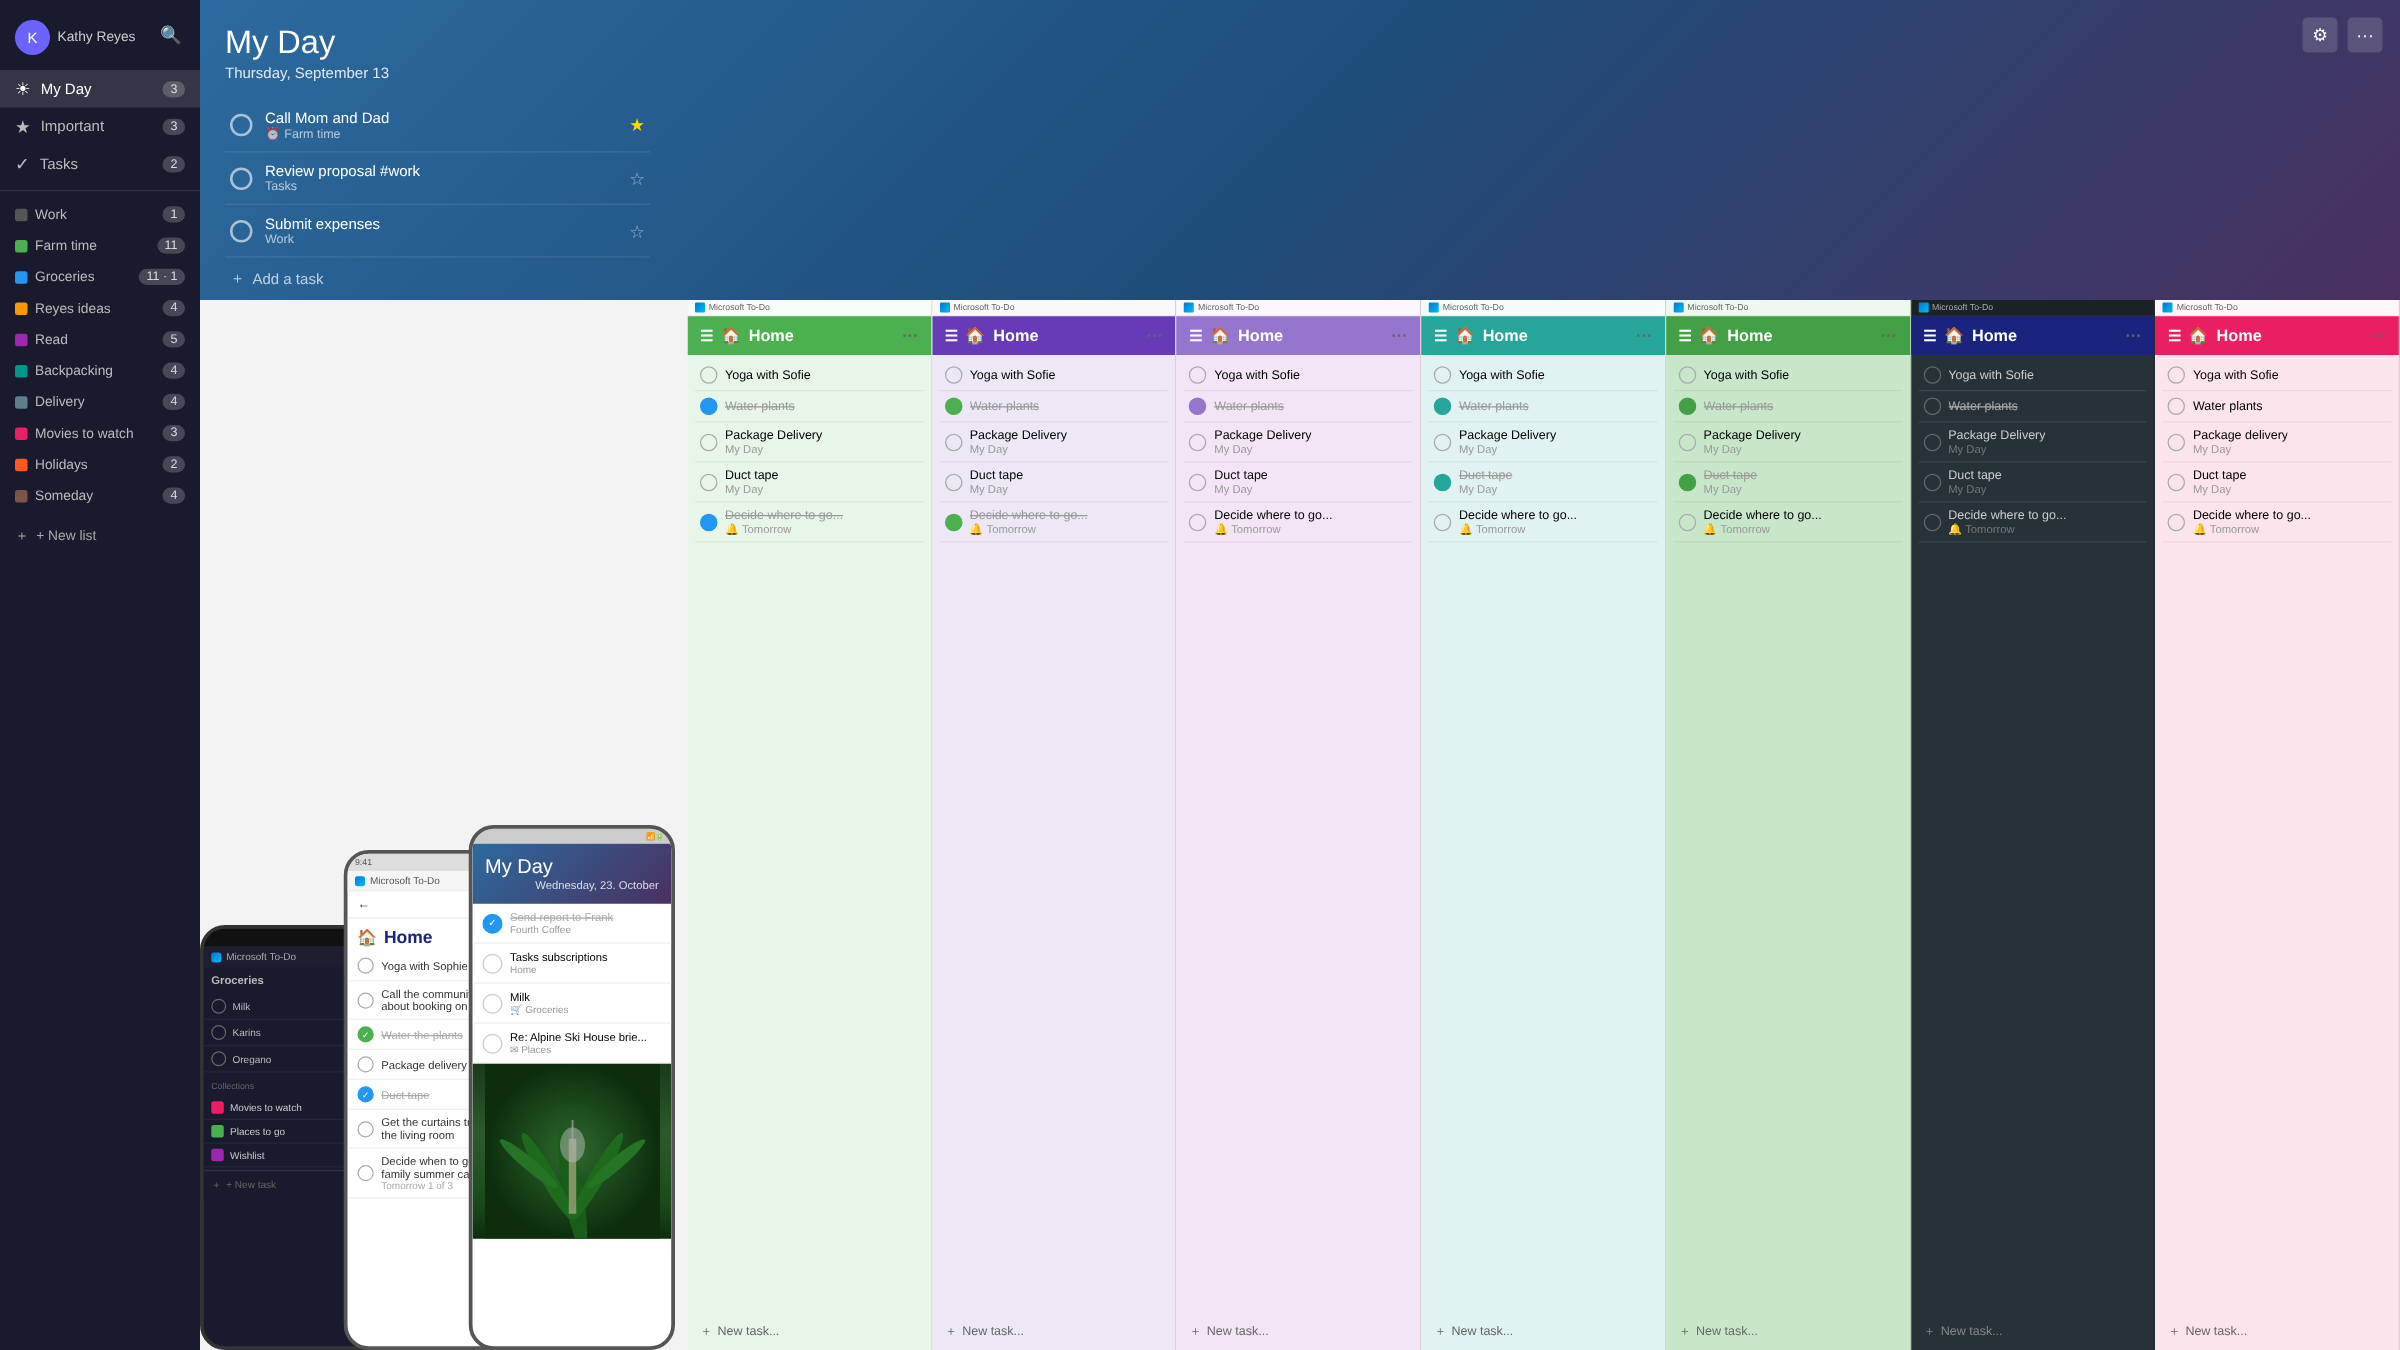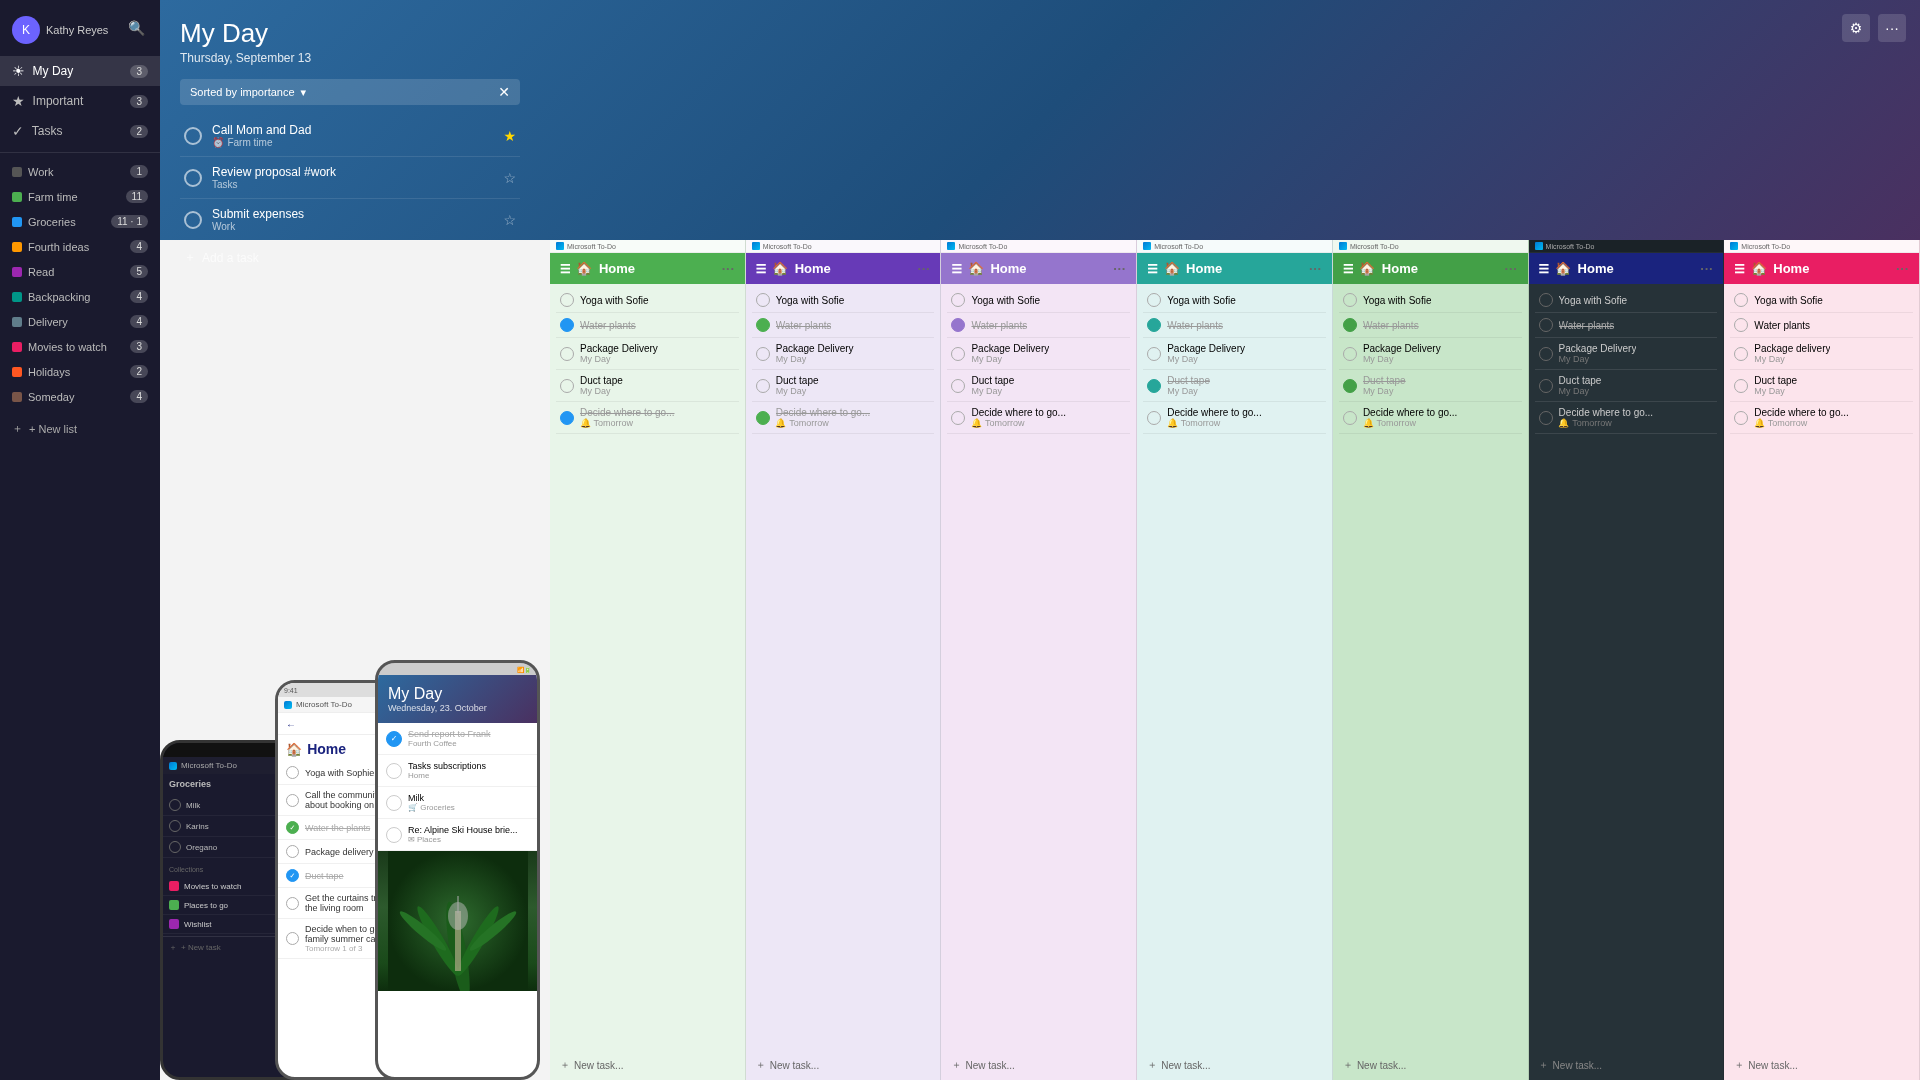--- a/index.html
+++ b/index.html
@@ -340,21 +340,21 @@
     .ph-circle-light.done { background: #2196F3; border-color: #2196F3; }
     .ph-circle-light.done-green { background: #4CAF50; border-color: #4CAF50; }
 
     
     .myday-phone-header {
       background: linear-gradient(135deg, #2d6a9f, #4a3060);
       padding: 10px;
       color: white;
     }
     .myday-phone-title { font-size: 16px; font-weight: 300; }
-    .myday-phone-date { font-size: 9px; opacity: 0.8; }
+    .myday-phone-date { font-size: 9px; opacity: 0.8; text-align: right; }
     .myday-phone-item {
       display: flex;
       align-items: center;
       gap: 6px;
       padding: 6px 8px;
       border-bottom: 1px solid #f0f0f0;
       font-size: 9px;
     }
     .myday-check {
       width: 16px; height: 16px;
@@ -426,21 +426,21 @@
   <div class="sidebar-section-item">
     <div class="section-left">
       <div class="color-dot" style="background:#2196F3;"></div>
       <span>Groceries</span>
     </div>
     <span class="nav-badge">11 · 1</span>
   </div>
   <div class="sidebar-section-item">
     <div class="section-left">
       <div class="color-dot" style="background:#FF9800;"></div>
-      <span>Fourth ideas</span>
+      <span>Reyes ideas</span>
     </div>
     <span class="nav-badge">4</span>
   </div>
   <div class="sidebar-section-item">
     <div class="section-left">
       <div class="color-dot" style="background:#9C27B0;"></div>
       <span>Read</span>
     </div>
     <span class="nav-badge">5</span>
   </div>
@@ -486,25 +486,20 @@
   </div>
 </div>
 
 <div class="main-area">
 
   <div class="top-panel">
     <div class="my-day-panel">
       <div class="my-day-title">My Day</div>
       <div class="my-day-date">Thursday, September 13</div>
 
-      <div class="sort-bar">
-        <span>Sorted by importance</span>
-        <span>▾</span>
-        <span class="sort-close">✕</span>
-      </div>
 
       <div class="task-item">
         <div class="task-circle"></div>
         <div class="task-info">
           <div class="task-name">Call Mom and Dad</div>
           <div class="task-sub">
             <span>⏰</span>
             <span>Farm time</span>
           </div>
         </div>

